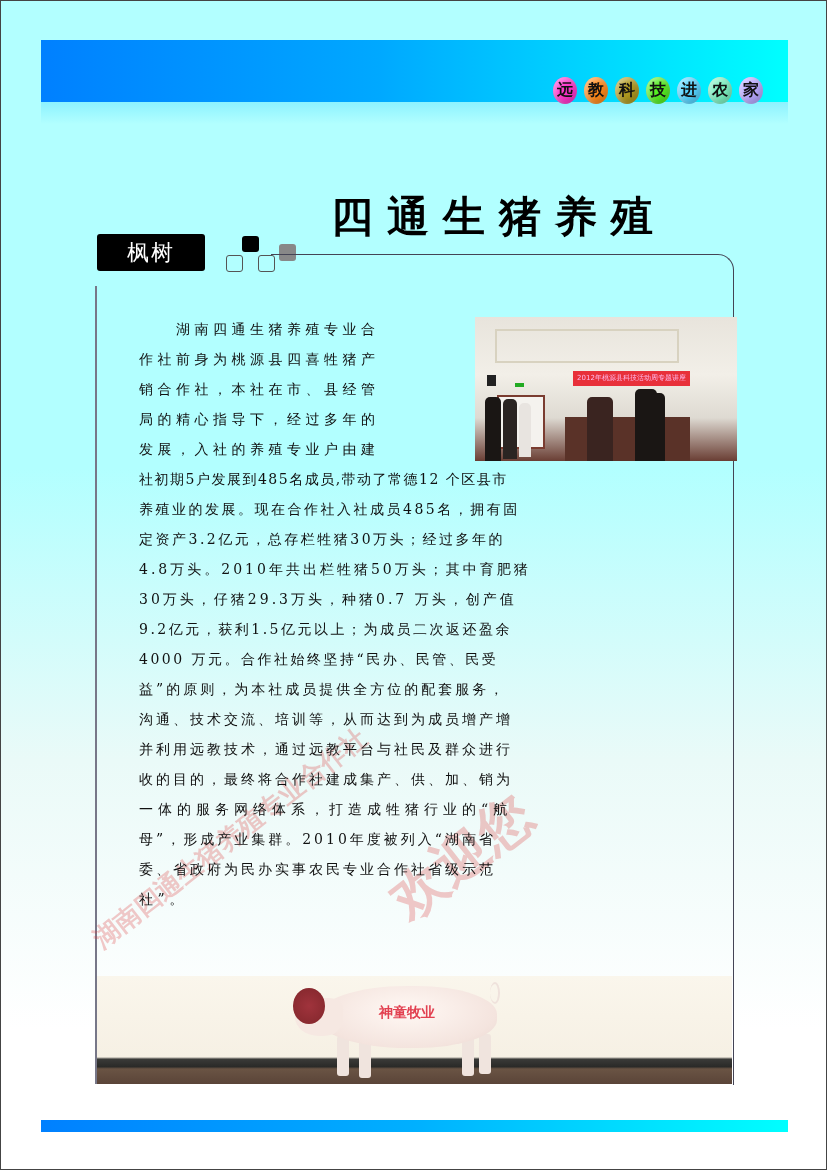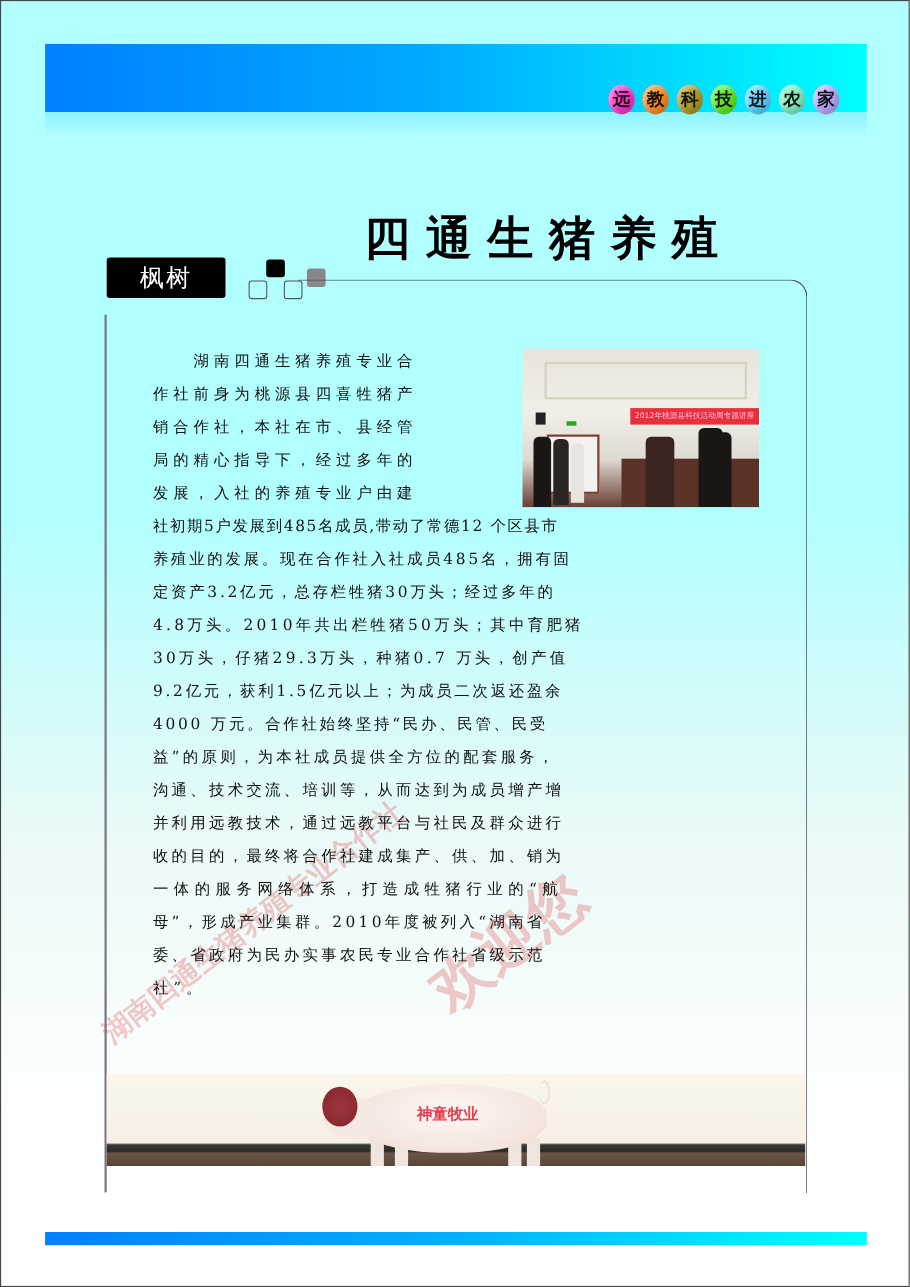--- a/index.html
+++ b/index.html
@@ -49,20 +49,21 @@
     border-top-right-radius: 16px;
   }
   .frame-left {
     position: absolute; left: 94px; top: 285px; width: 2px; height: 798px;
     background: #778;
   }
   .photo {
     position: absolute; left: 474px; top: 316px; width: 215px; height: 144px;
     background: linear-gradient(to bottom, #e8e4dc 0%, #f2efe8 40%, #dedad2 70%, #6a3e34 100%);
     overflow: hidden;
+    padding-left: 47px;
   }
   .photo .ceiling { position: absolute; left: 20px; top: 12px; width: 180px; height: 30px; border: 2px solid #d8d2c0; }
   .photo .banner {
     position: absolute; left: 98px; top: 54px; width: 117px; height: 15px; background: #e8303a;
     color: #fbe; font-size: 7px; line-height: 15px; text-align: center; font-family: "DejaVu Sans", sans-serif;
     white-space: nowrap; overflow: hidden;
   }
   .photo .door { position: absolute; left: 22px; top: 78px; width: 44px; height: 50px; border: 2px solid #7a3c30; background: #f4f2ee; }
   .photo .speaker { position: absolute; left: 12px; top: 58px; width: 9px; height: 11px; background: #222; }
   .photo .exit { position: absolute; left: 40px; top: 66px; width: 9px; height: 4px; background: #2a2; }
@@ -73,21 +74,21 @@
     font-size: 14px; line-height: 30px; color: #111; letter-spacing: 4.5px;
     text-align: justify;
   }
   .body-text .line { display: block; white-space: nowrap; height: 30px; }
   .watermark {
     position: absolute; color: rgba(220,60,60,0.28); font-weight: bold;
     font-family: "DejaVu Sans", sans-serif; transform: rotate(-38deg); white-space: nowrap;
     pointer-events: none;
   }
   .pig-photo {
-    position: absolute; left: 96px; top: 975px; width: 635px; height: 84px;
+    position: absolute; left: 96px; top: 975px; width: 635px; height: 108px;
     background: linear-gradient(to bottom, #faf6ec 0%, #f6f0e4 75%, #3a3a38 77%, #2a2a28 84%, #6a5444 86%, #5a4438 100%);
     overflow: hidden;
   }
   .pig-body {
     position: absolute; left: 220px; top: 10px; width: 180px; height: 62px;
     background: radial-gradient(ellipse at 50% 40%, #fff8f4 0%, #f4e4de 70%, #e8d4ce 100%);
     border-radius: 50% 45% 45% 50%;
   }
   .pig-head {
     position: absolute; left: 198px; top: 22px; width: 48px; height: 38px;

